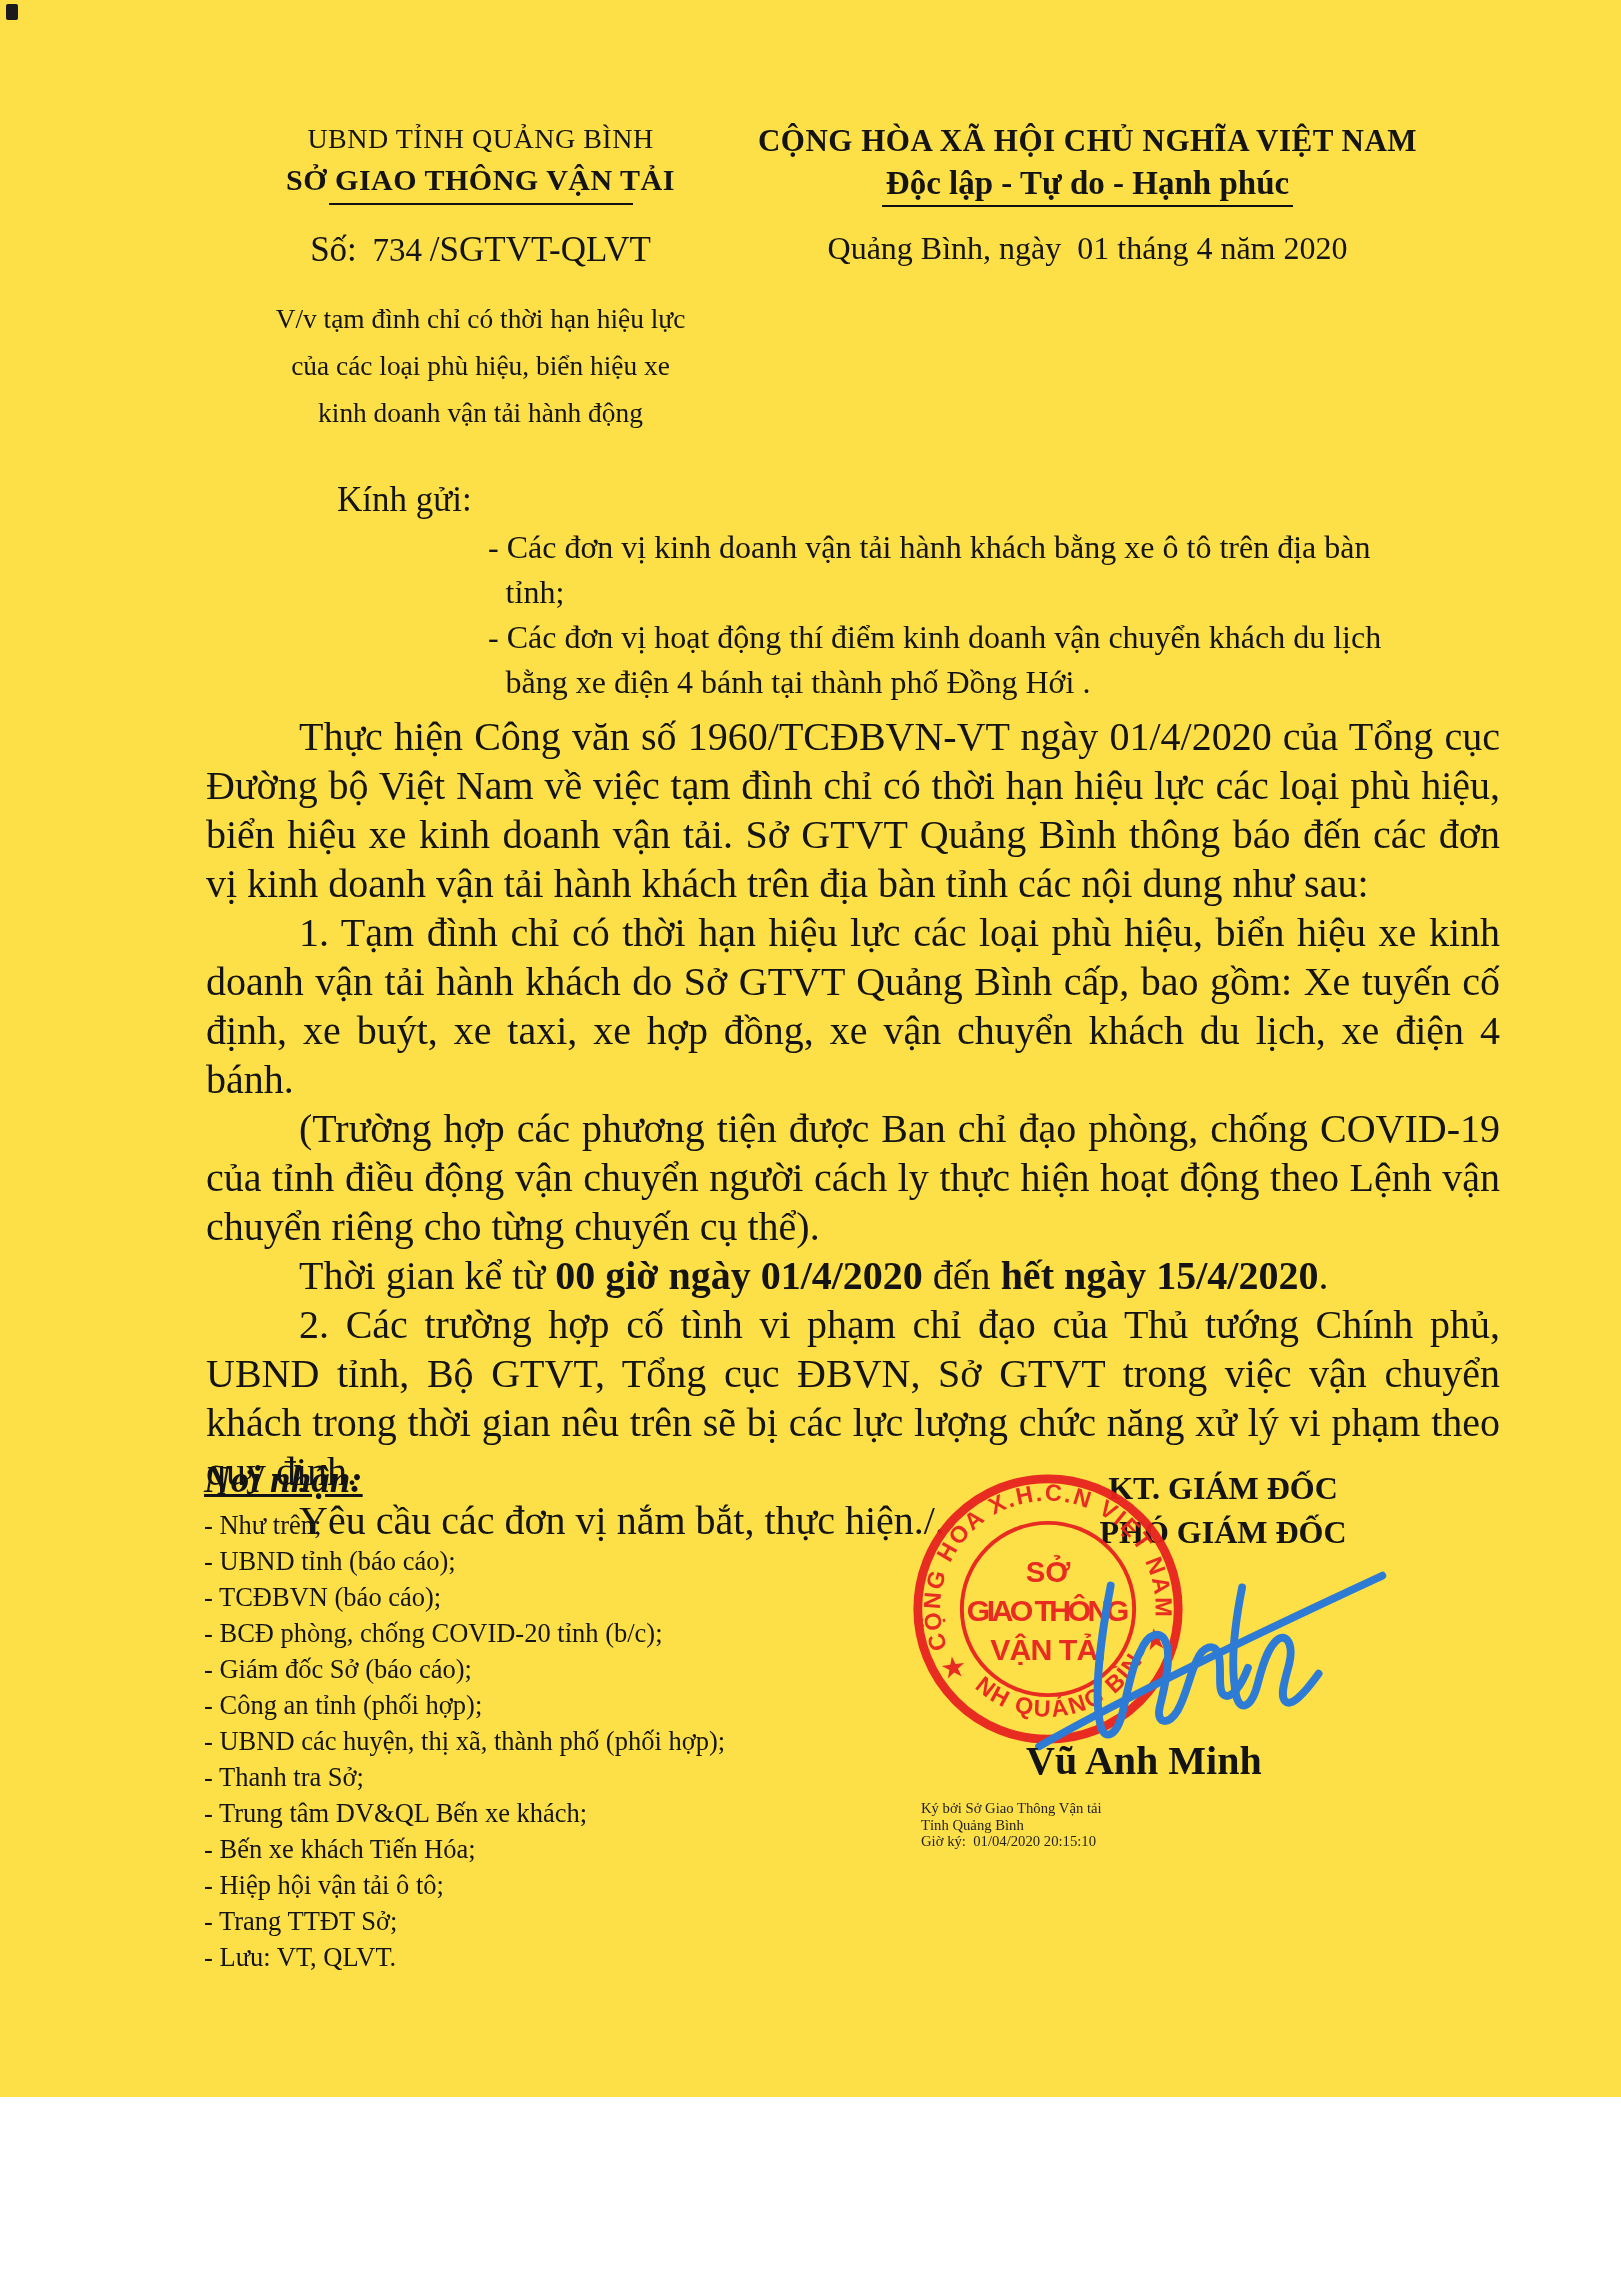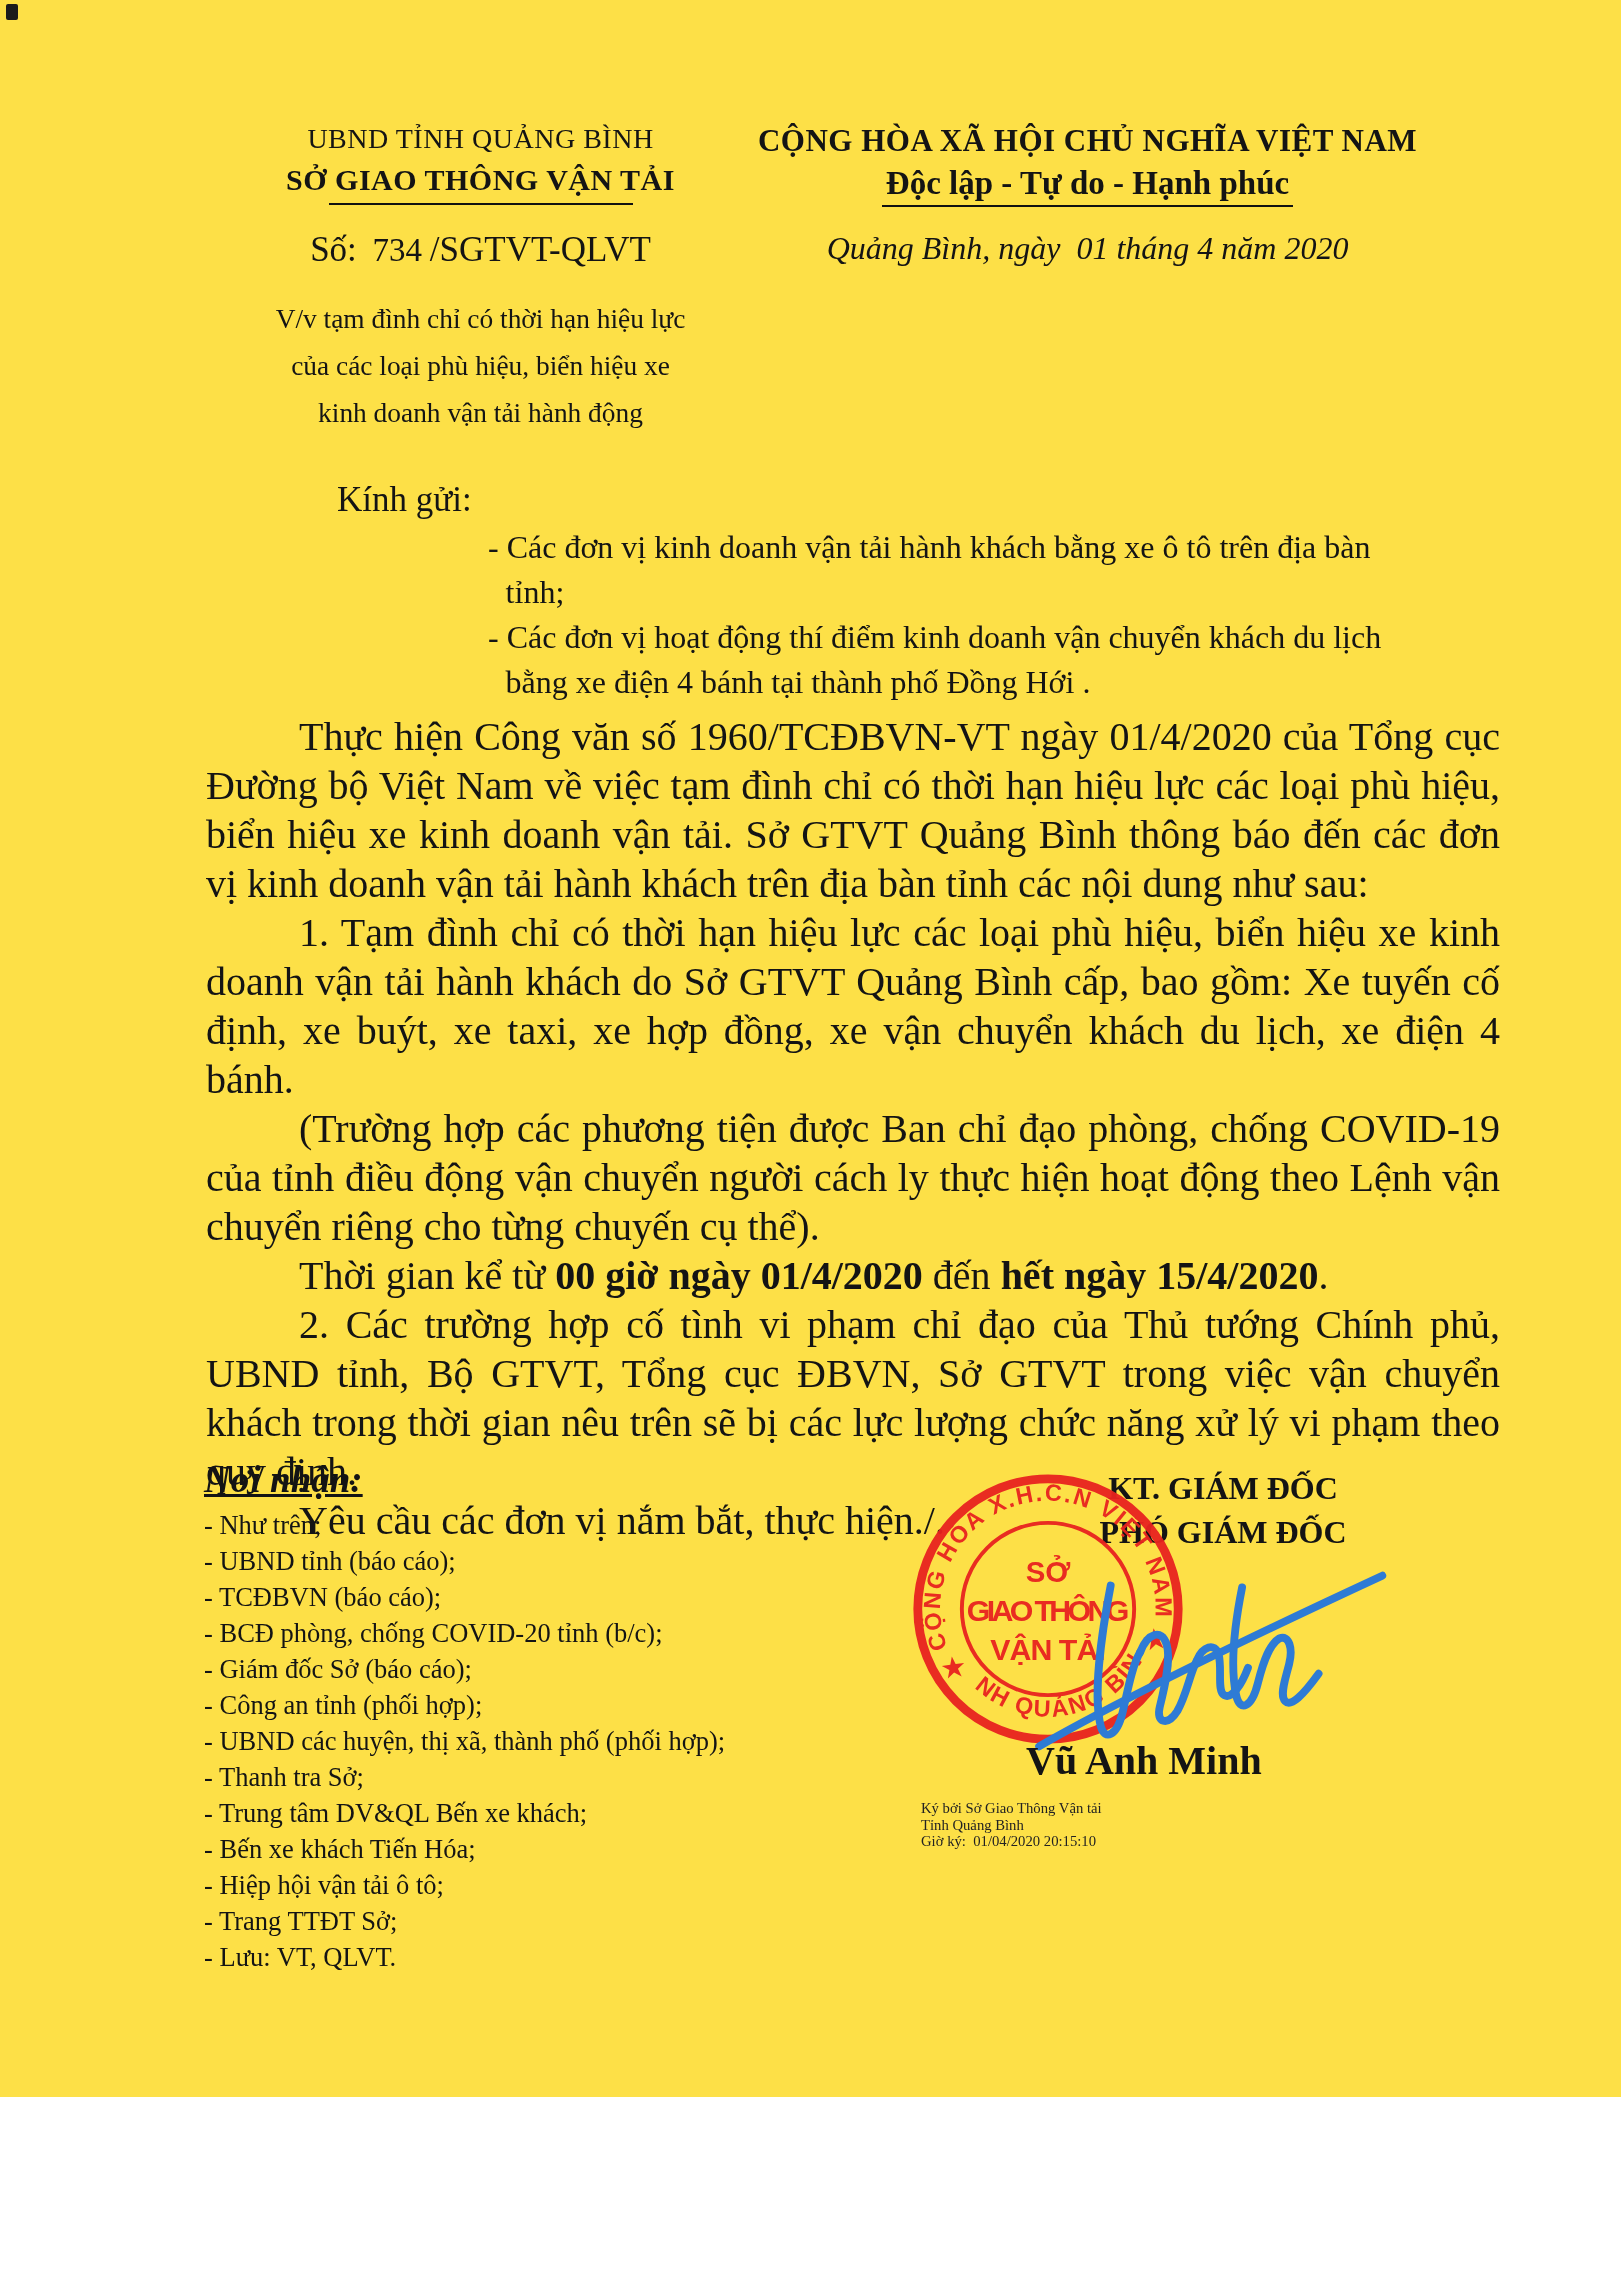--- a/index.html
+++ b/index.html
@@ -20,21 +20,21 @@
   .issuer-name{font-size:30px;font-weight:bold;margin-top:7.8px;letter-spacing:0.5px;}
   .issuer-underline{width:304px;border-top:2.9px solid #111;margin:5.9px auto 0;}
   .doc-number{font-size:35px;margin-top:25.5px;}
   .doc-number .num{font-size:33px;margin:0 7.8px 0 15.7px;}
   .subject{margin-top:25.5px;font-size:27.4px;line-height:47px;}
 
   .hdr-right{position:absolute;left:720px;top:123px;width:735px;text-align:center;}
   .motto-1{font-size:31px;font-weight:bold;letter-spacing:0.5px;}
   .motto-2{margin-top:5.9px;}
   .motto-2 span{display:inline-block;font-size:33px;font-weight:bold;border-bottom:2.9px solid #111;padding:0 3.9px 2.9px;}
-  .place-date{font-size:32px;font-style:italic;margin-top:23.5px;}
+  .place-date{font-size:32px;margin-top:23.5px;}
 
   
   .salutation{position:absolute;left:337px;top:480px;font-size:35px;}
   .recipients{position:absolute;left:488px;top:525px;width:946px;font-size:32px;line-height:45px;}
   .recipient{padding-left:17.6px;text-indent:-17.6px;}
 
   
   .body{position:absolute;left:206px;top:712px;width:1294px;font-size:40px;line-height:49px;text-align:justify;}
   .body p{margin:0;text-indent:93px;}
   .body b{font-weight:bold;}

